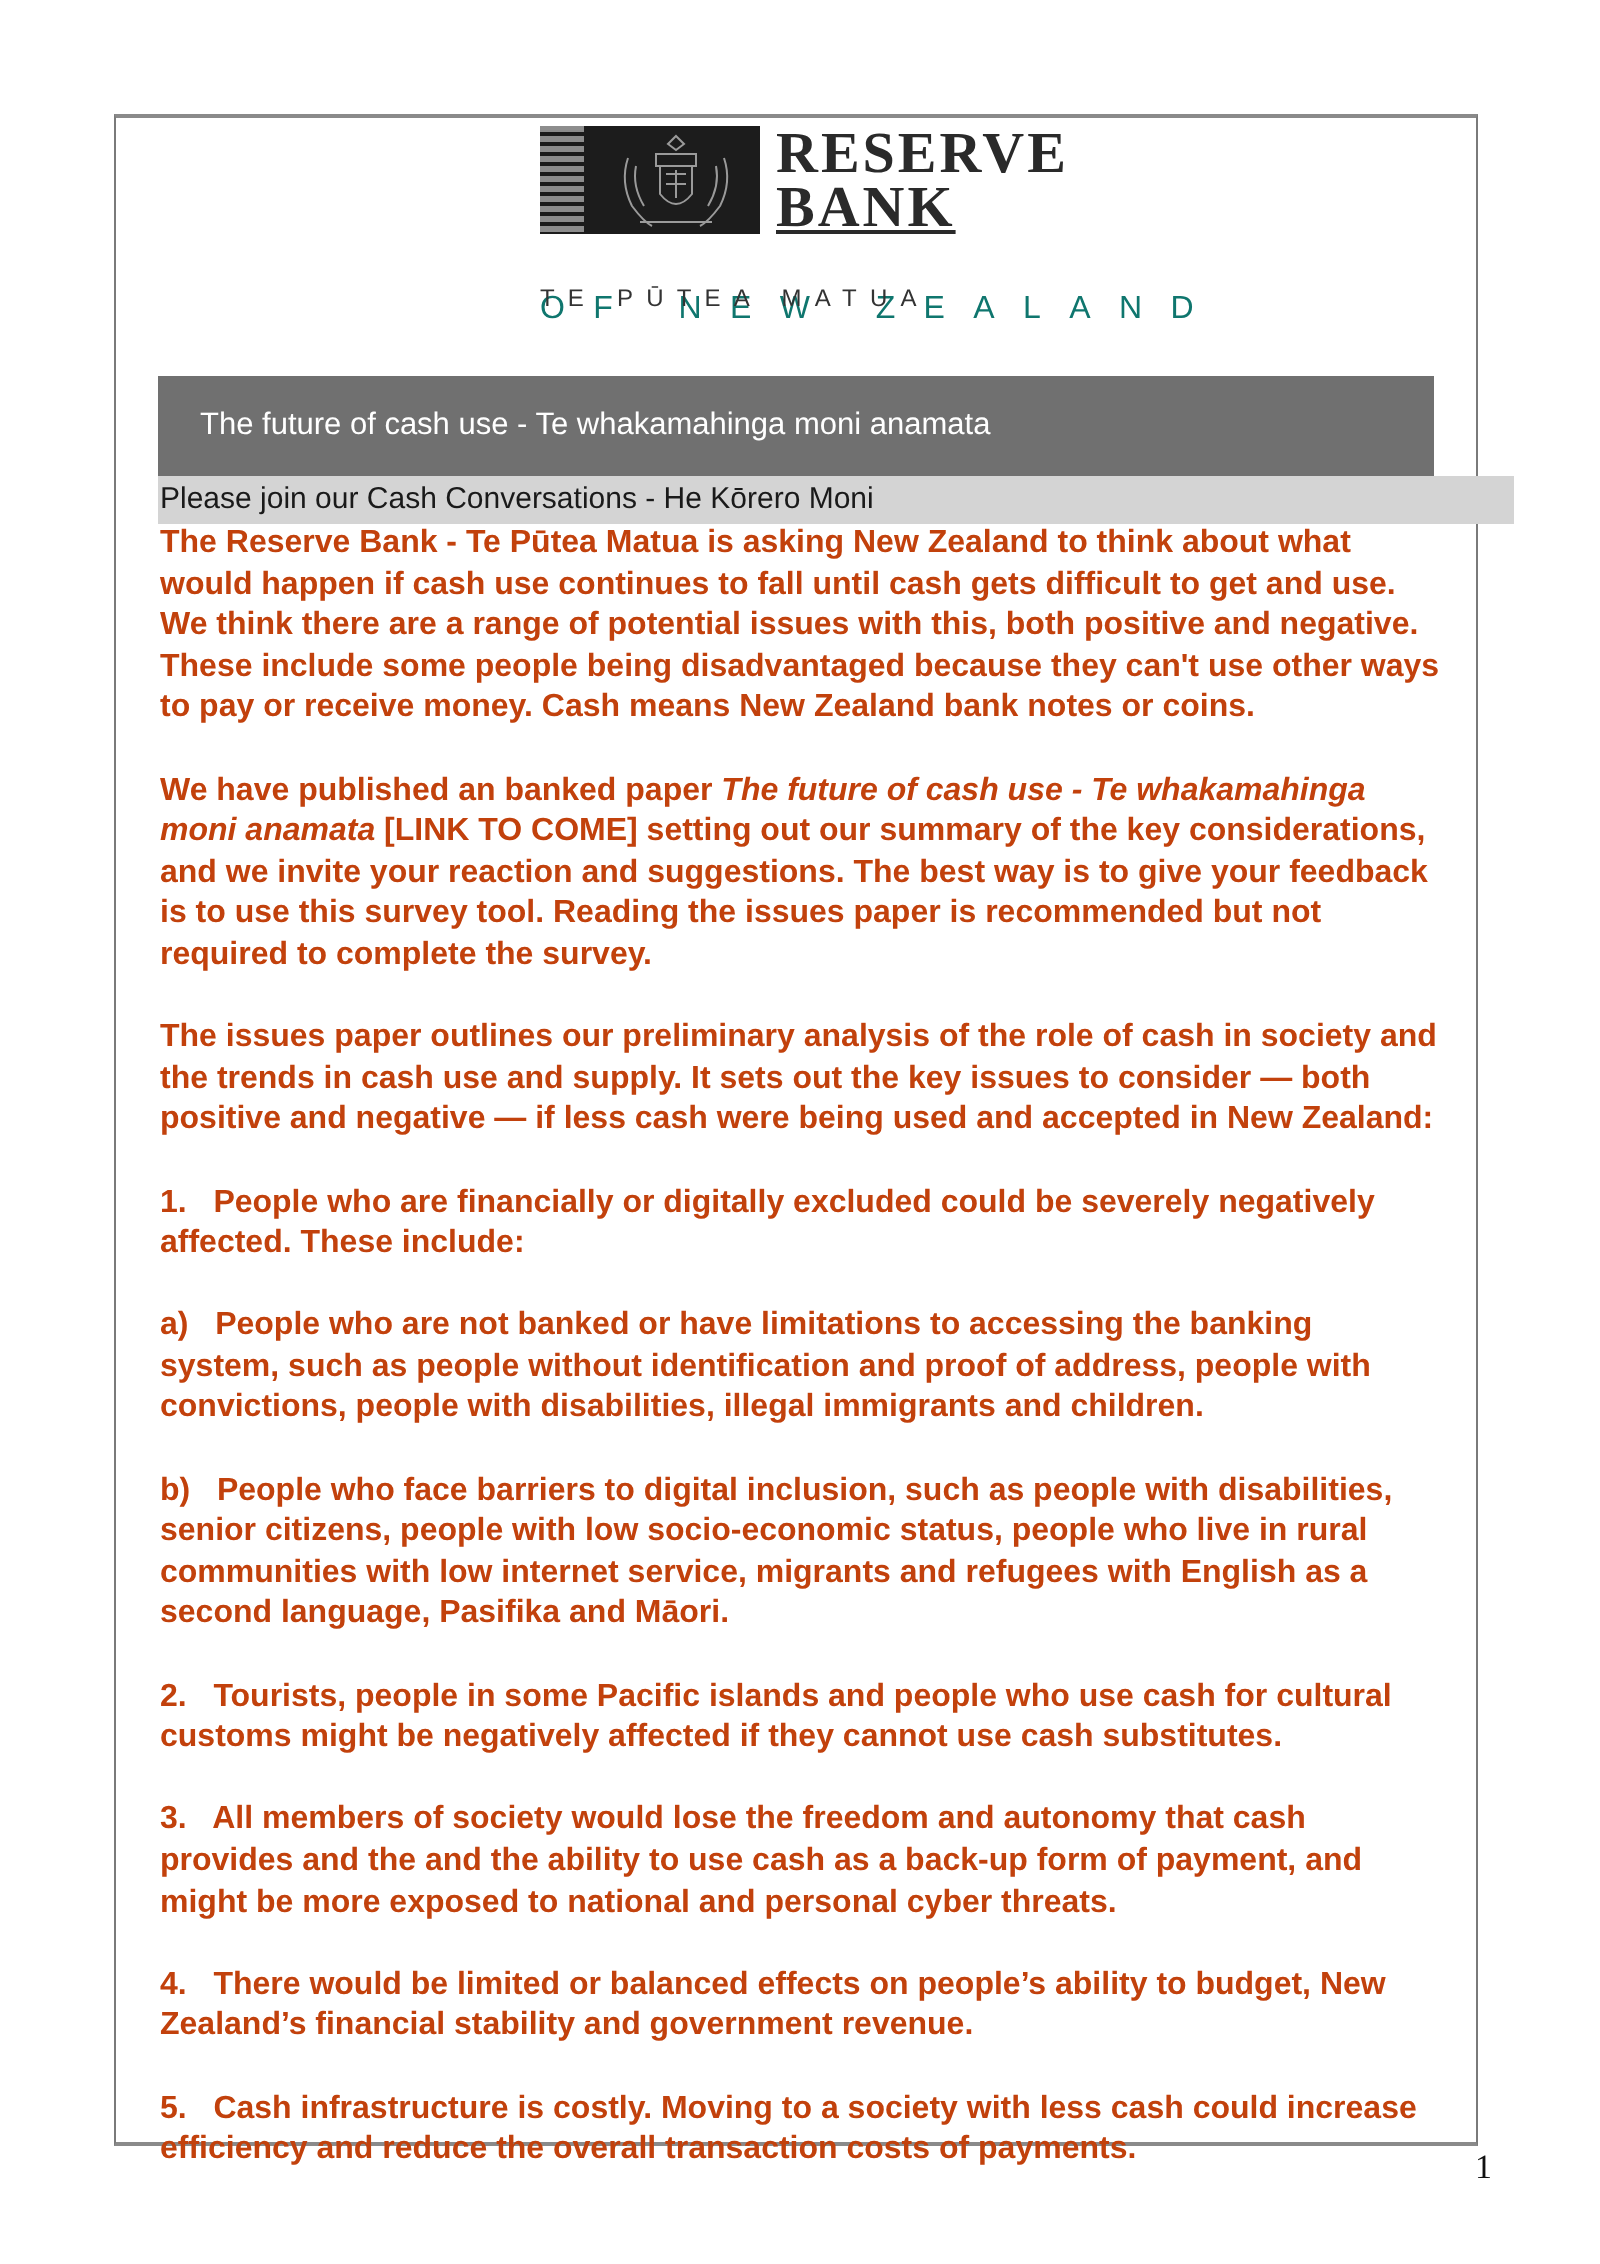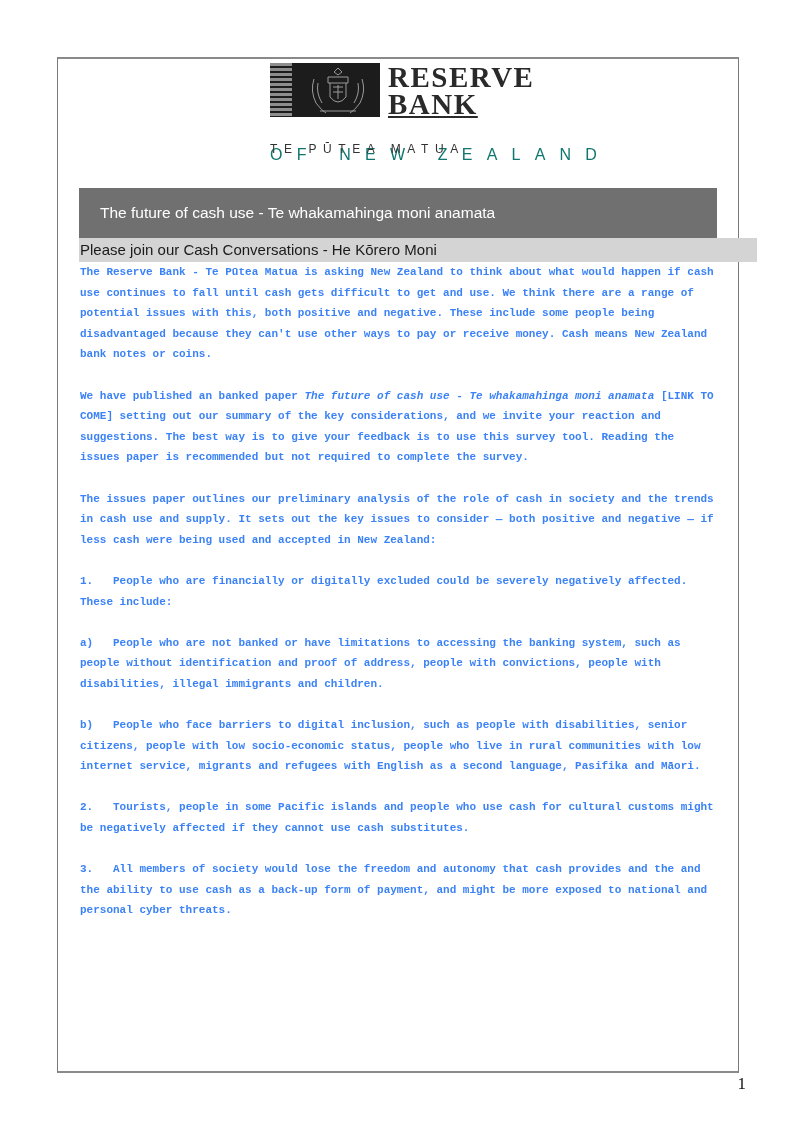--- a/index.html
+++ b/index.html
@@ -21,22 +21,22 @@
     .logo-word.w1 { top: 0px; }
     .logo-word.w2 { top: 27px; text-decoration: underline; }
     .logo-sub1 { position: absolute; left: 0; top: 60px; font-size: 16px; letter-spacing: 14.2px; color: #0f766e; white-space: nowrap; margin-top: 23px; }
     .logo-sub2 { position: absolute; left: 0; top: 79px; font-size: 12px; letter-spacing: 6.6px; color: #333; white-space: nowrap; }
 
     .title-bar { position: absolute; left: 79px; top: 188px; width: 638px; height: 50px; background: #707070;
                  box-sizing: border-box; padding-left: 21px; padding-top: 16px; color: #ffffff; font-size: 15.5px; }
     .subtitle-bar { position: absolute; left: 79px; top: 238px; width: 678px; height: 24px; background: #d4d4d4;
                     box-sizing: border-box; padding-left: 1px; padding-top: 3px; font-size: 15px; color: #1a1a1a; }
 
-    .body-text { position: absolute; left: 80px; top: 262px; width: 640px; font-size: 11px; font-weight: bold;
-                 line-height: 20.6px; color: #3b82f6; font-family: Liberation Mono, monospace; }
+    .body-text { position: absolute; left: 80px; top: 262px; width: 640px; font-size: 16px; font-weight: bold;
+                 line-height: 20.6px; color: #c2410c; }
     .body-text p { margin: 0 0 20.6px 0; }
     .body-text em { font-style: italic; }
     .list-num { display: inline-block; }
   </style>
 </head>
 <body>
 
 <div class="page-frame"></div>
 
 <div class="logo">
@@ -71,15 +71,17 @@
 
 <div class="body-text">
   <p>The Reserve Bank - Te Pūtea Matua is asking New Zealand to think about what would happen if cash use continues to fall until cash gets difficult to get and use.  We think there are a range of potential issues with this, both positive and negative.  These include some people being disadvantaged because they can't use other ways to pay or receive money.  Cash means New Zealand bank notes or coins.</p>
   <p><span>We have published an banked paper </span><em>The future of cash use - Te whakamahinga moni anamata</em><span> [LINK TO COME] setting out our summary of the key considerations, and we invite your reaction and suggestions.  The best way is to give your feedback is to use this survey tool. Reading the issues paper is recommended but not required to complete the survey.</span></p>
   <p>The issues paper outlines our preliminary analysis of the role of cash in society and the trends in cash use and supply. It sets out the key issues to consider — both positive and negative — if less cash were being used and accepted in New Zealand:</p>
   <p><span class="list-num">1.</span>&nbsp;&nbsp; <span>People who are financially or digitally excluded could be severely negatively affected. These include:</span></p>
   <p><span class="list-num">a)</span>&nbsp;&nbsp; <span>People who are not banked or have limitations to accessing the banking system, such as people without identification and proof of address, people with convictions, people with disabilities, illegal immigrants and children.</span></p>
   <p><span class="list-num">b)</span>&nbsp;&nbsp; <span>People who face barriers to digital inclusion, such as people with disabilities, senior citizens, people with low socio-economic status, people who live in rural communities with low internet service, migrants and refugees with English as a second language, Pasifika and Māori.</span></p>
   <p><span class="list-num">2.</span>&nbsp;&nbsp; <span>Tourists, people in some Pacific islands and people who use cash for cultural customs might be negatively affected if they cannot use cash substitutes.</span></p>
   <p><span class="list-num">3.</span>&nbsp;&nbsp; <span>All members of society would lose the freedom and autonomy that cash provides and the and the ability to use cash as a back-up form of payment, and might be more exposed to national and personal cyber threats.</span></p>
+  <p><span class="list-num">4.</span>&nbsp;&nbsp; <span>There would be limited or balanced effects on people’s ability to budget, New Zealand’s financial stability and government revenue.</span></p>
+  <p><span class="list-num">5.</span>&nbsp;&nbsp; <span> Cash infrastructure is costly. Moving to a society with less cash could increase efficiency and reduce the overall transaction costs of payments.</span></p>
 </div>
 
 <div class="page-number">1</div>
 
 </body></html>

